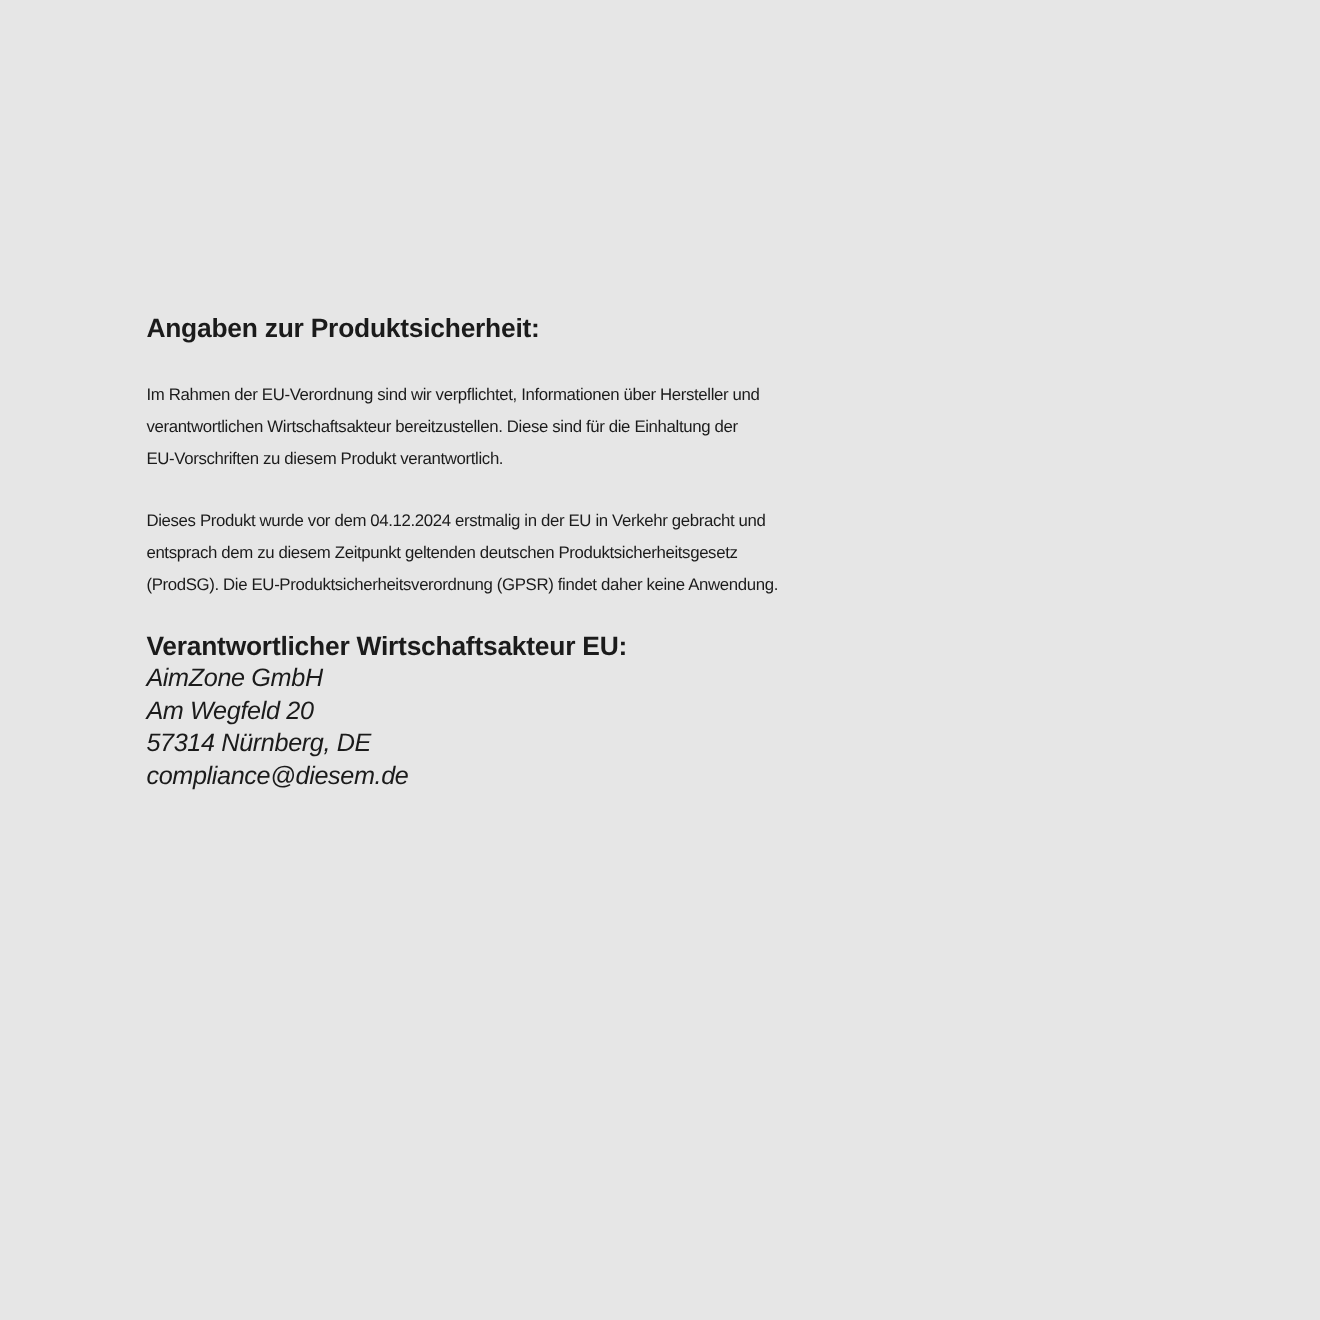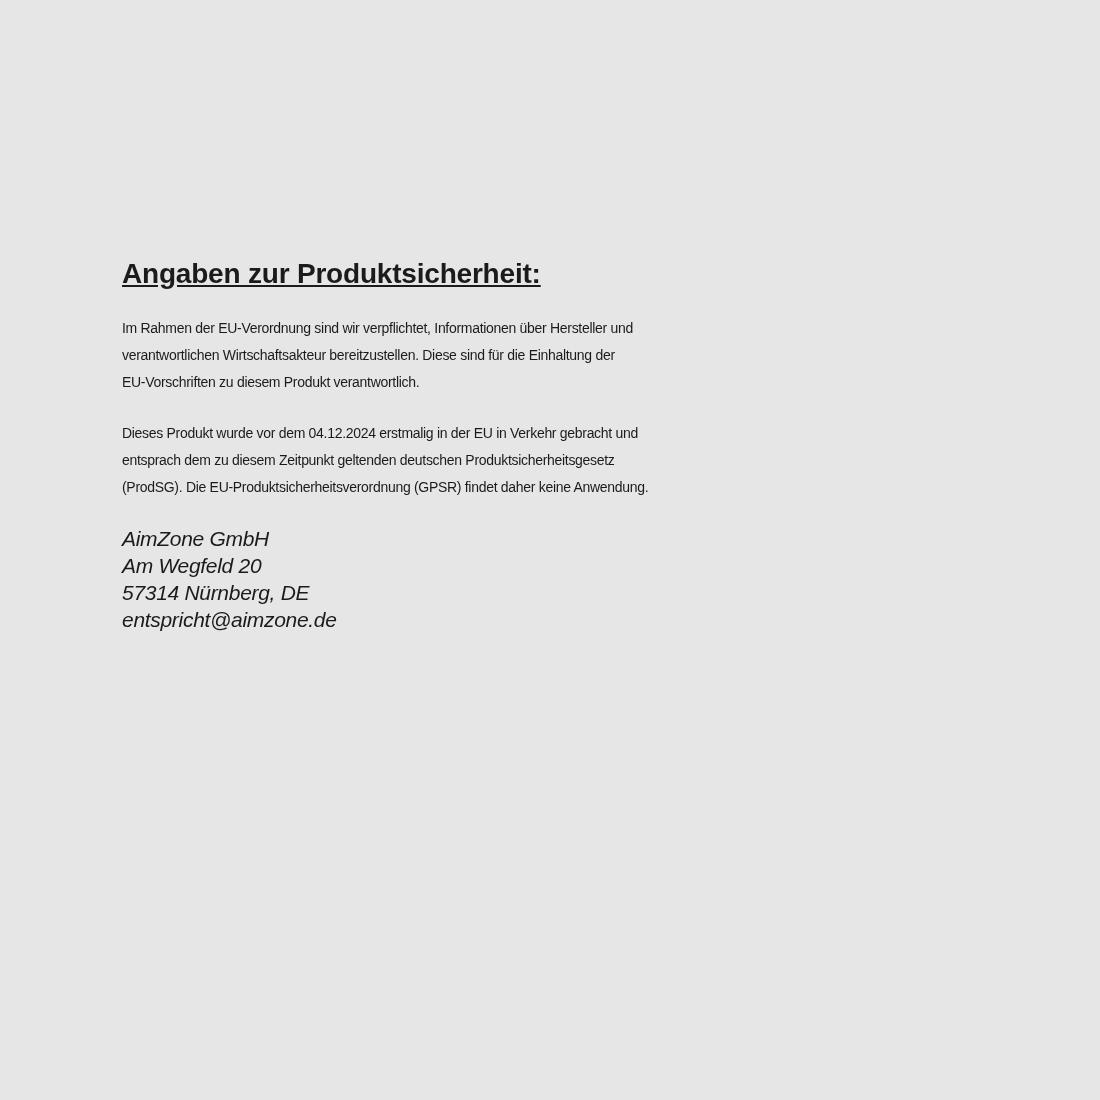--- a/index.html
+++ b/index.html
@@ -16,26 +16,25 @@
     overflow: hidden;
     position: relative;
   }
   .notice {
     position: absolute;
     left: 122px;
     top: 260px;
     width: 930px;
   }
   .notice h1 {
-    font-size: 28px;
+    font-size: 22px;
     font-weight: 700;
     line-height: 27px;
     margin: 0 0 28px 0;
     letter-spacing: -0.2px;
-    text-decoration: underline;
   }
   .notice p {
     font-size: 14px;
     font-weight: 400;
     line-height: 27px;
     margin: 0 0 24px 0;
     letter-spacing: -0.3px;
     white-space: pre-line; 
   }
   .notice h2 {
@@ -61,21 +60,22 @@
 
   <p>Im Rahmen der EU-Verordnung sind wir verpflichtet, Informationen über Hersteller und
 verantwortlichen Wirtschaftsakteur bereitzustellen. Diese sind für die Einhaltung der
 EU-Vorschriften zu diesem Produkt verantwortlich.</p>
 
   <p>Dieses Produkt wurde vor dem 04.12.2024 erstmalig in der EU in Verkehr gebracht und
 entsprach dem zu diesem Zeitpunkt geltenden deutschen Produktsicherheitsgesetz
 (ProdSG). Die EU-Produktsicherheitsverordnung (GPSR) findet daher keine Anwendung.</p>
 
 
+  <h2>Verantwortlicher Wirtschaftsakteur EU:</h2>
 
   <div class="address-line">AimZone GmbH</div>
 
   <div class="address-line">Am Wegfeld 20</div>
 
   <div class="address-line">57314 Nürnberg, DE</div>
 
-  <div class="address-line">entspricht@aimzone.de</div>
+  <div class="address-line">compliance@diesem.de</div>
 </div>
 
 </body></html>

